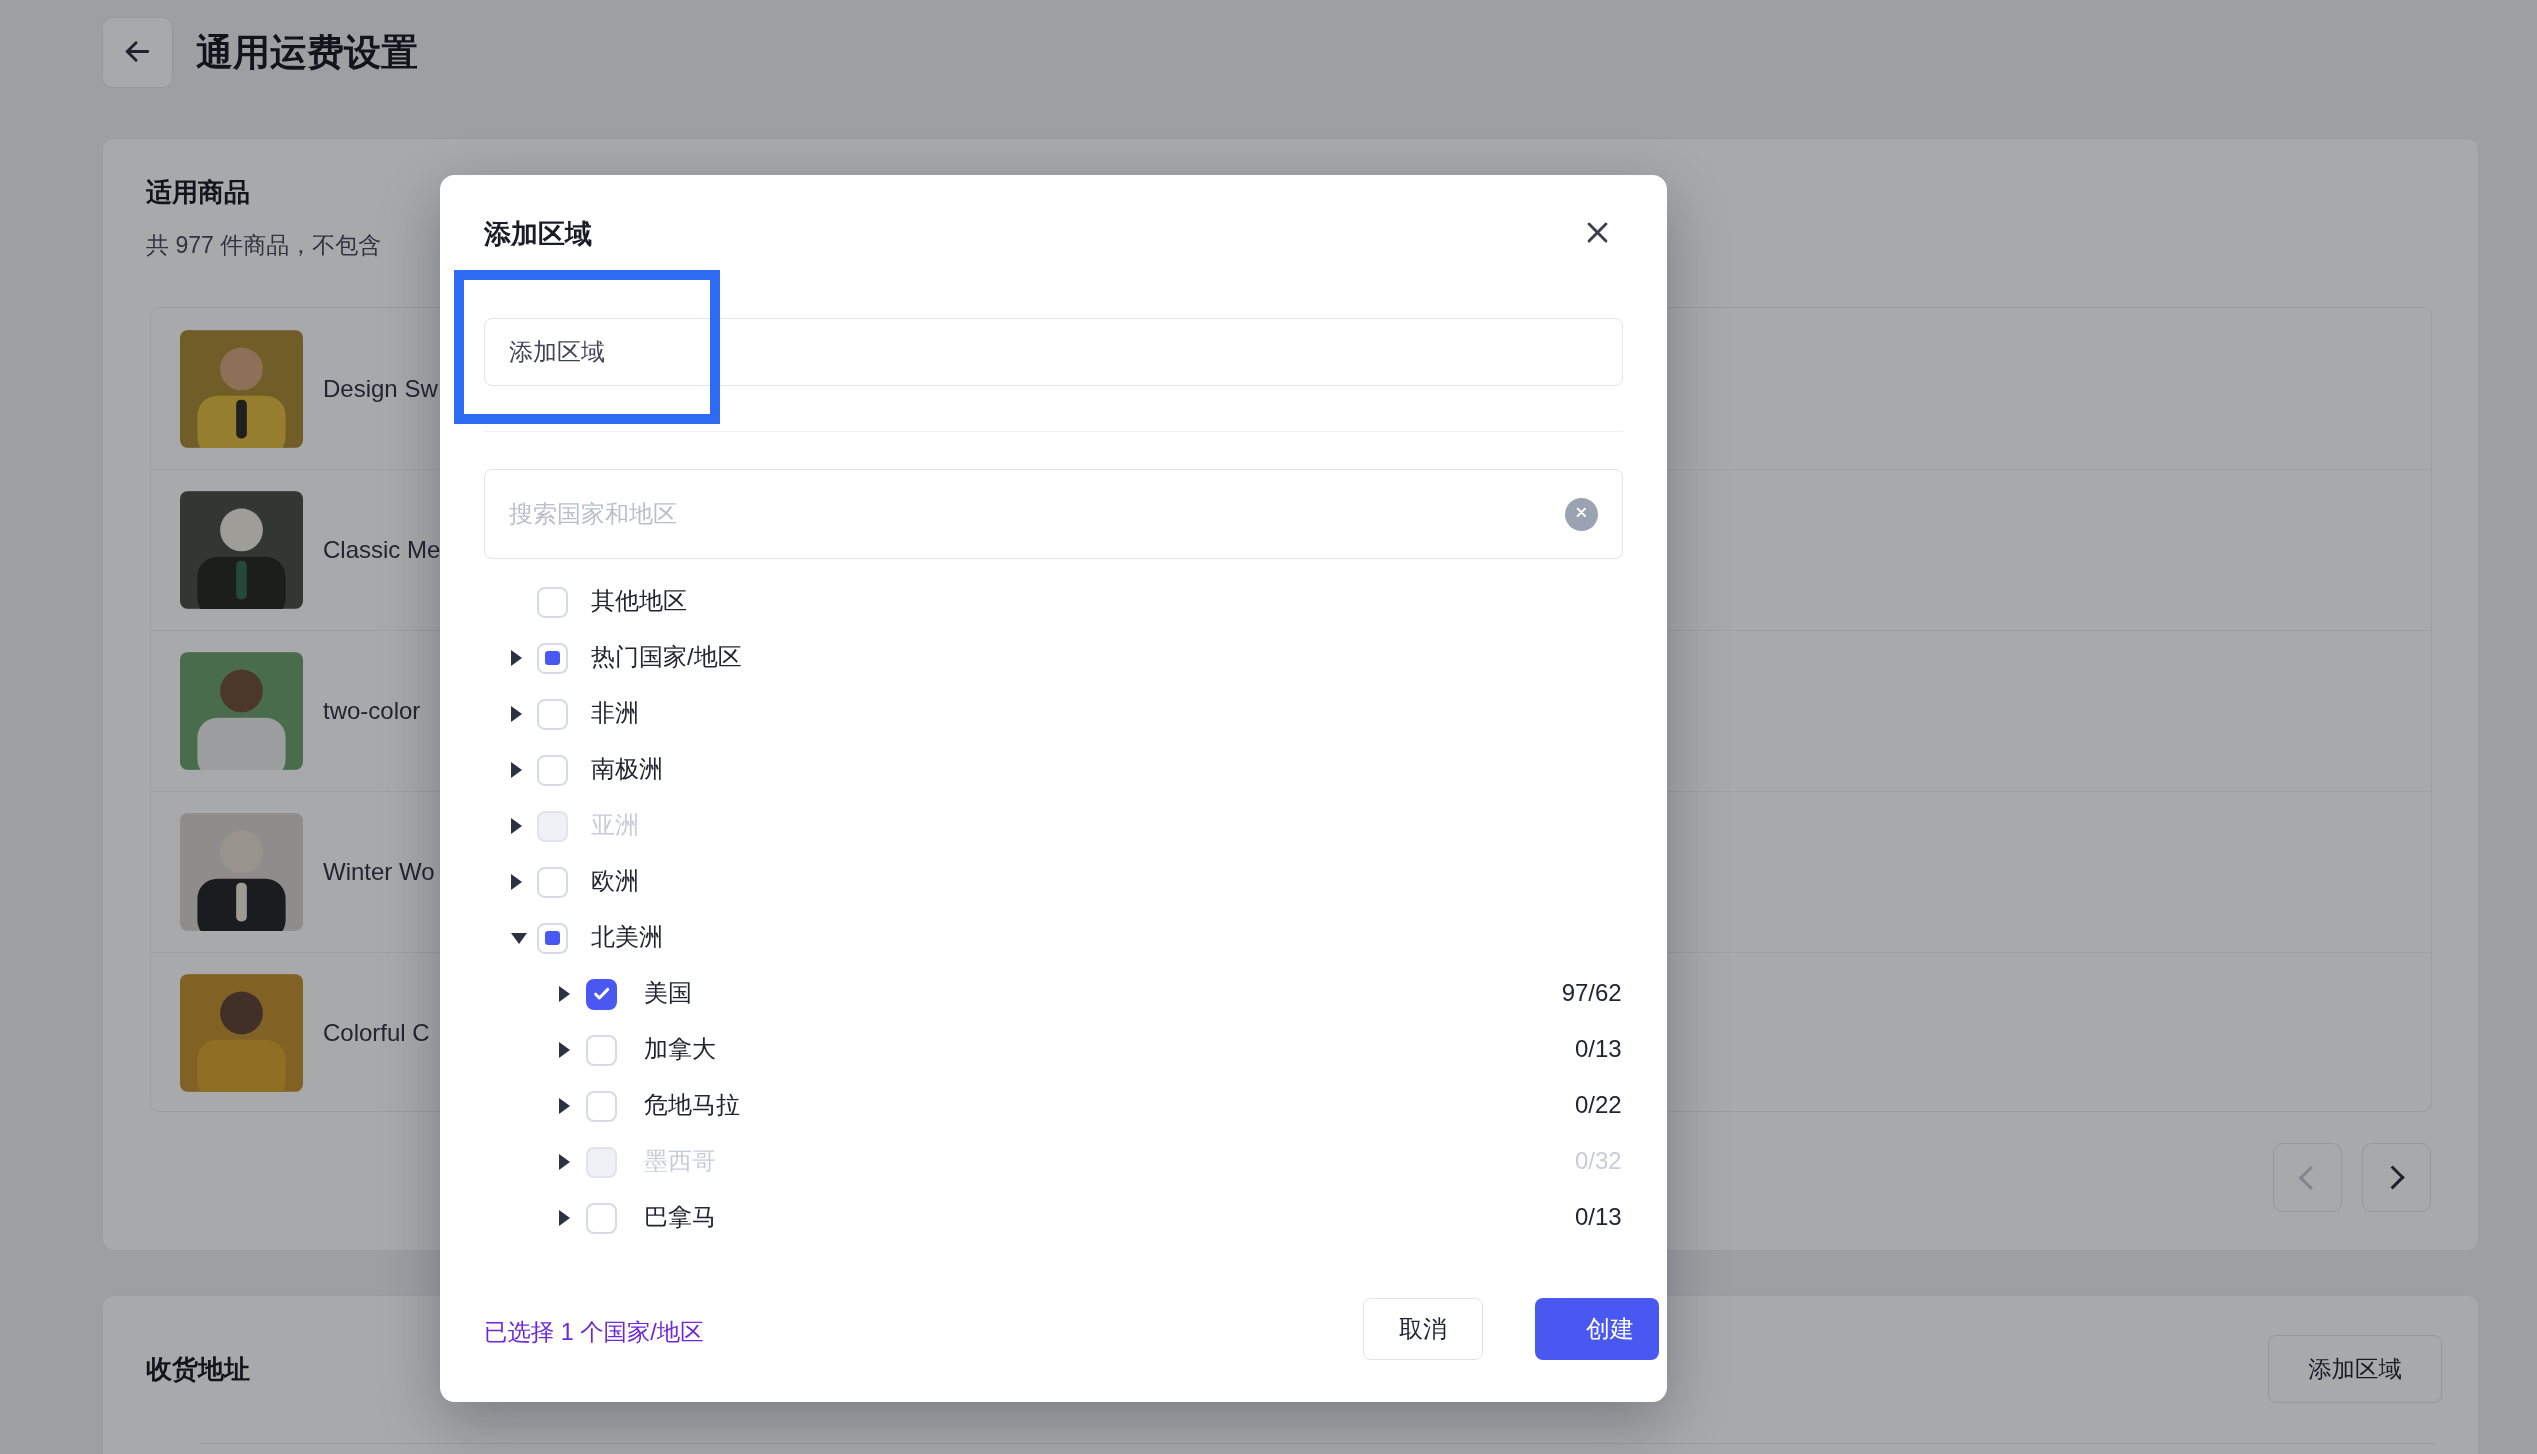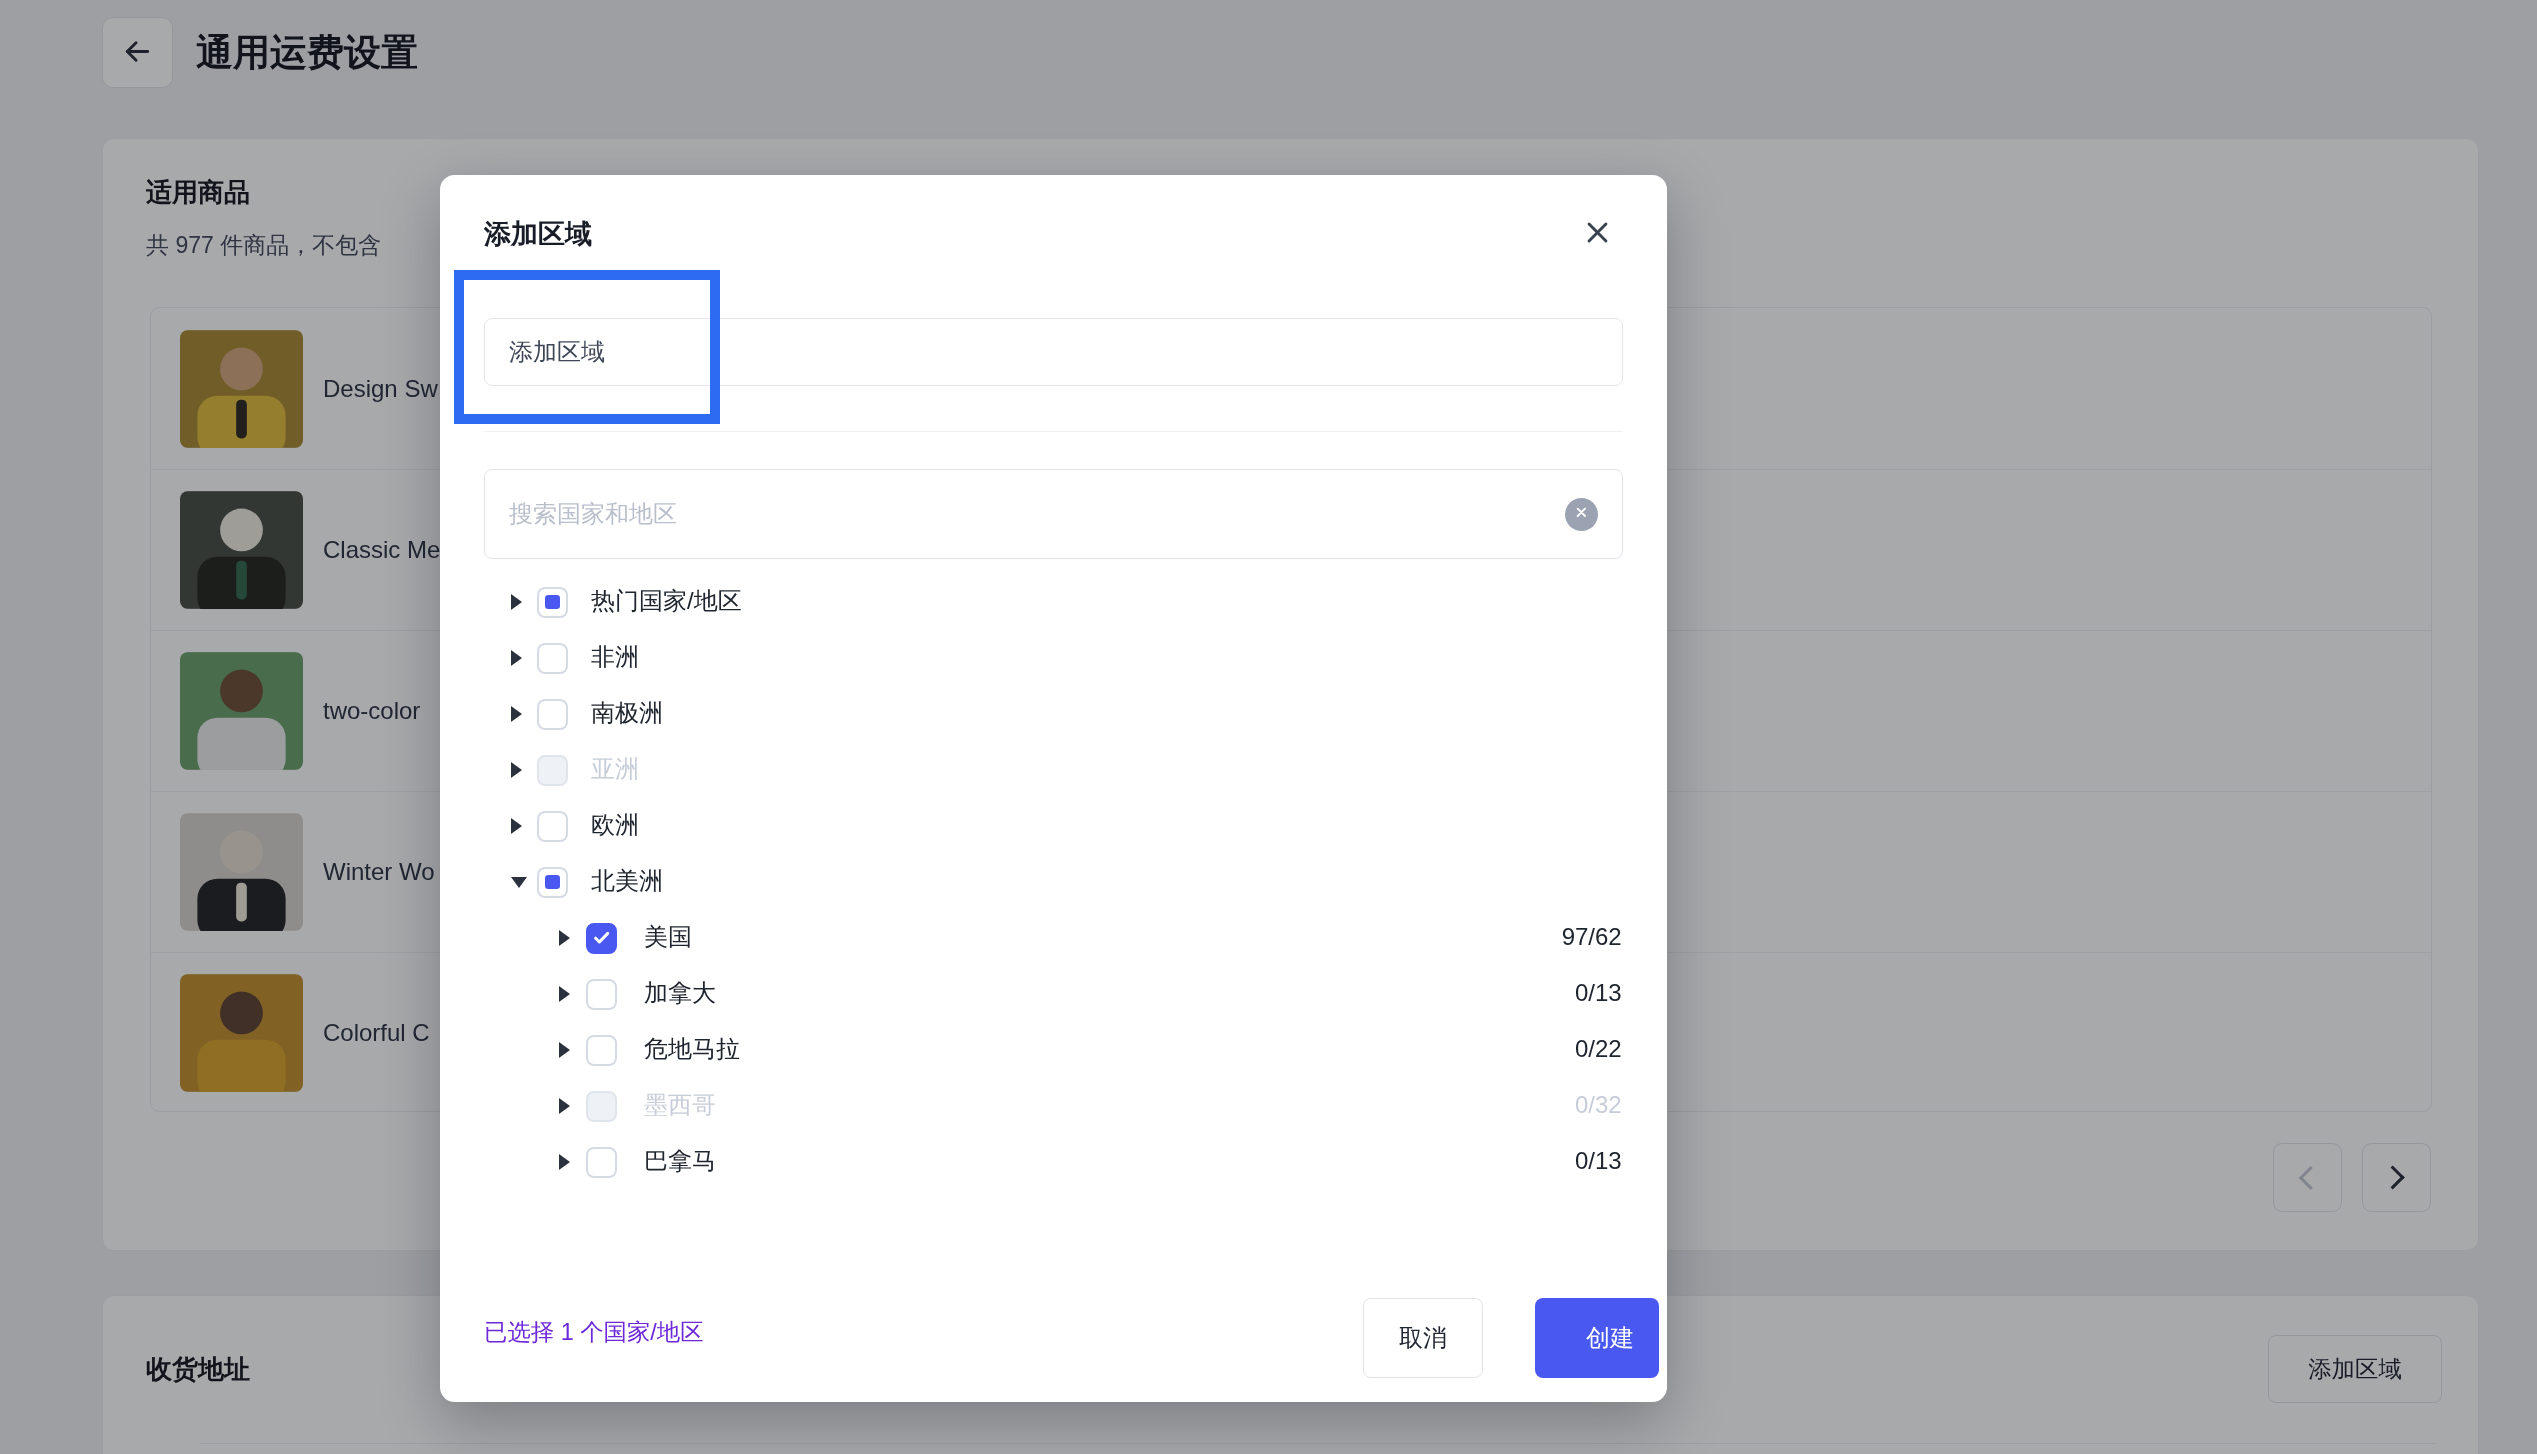--- a/index.html
+++ b/index.html
@@ -124,21 +124,21 @@
   .t-tick{display:none;width:21.4px;height:21.4px;}
   .state-checked .t-check{background:var(--blue);border-color:var(--blue);}
   .state-checked .t-tick{display:block;}
   .t-label{position:absolute;top:50%;transform:translateY(-52%);font-size:24px;color:#20262f;white-space:nowrap;}
   .i0 .t-label{left:107px;} .i1 .t-label{left:160px;}
   .t-count{position:absolute;right:1.3px;top:50%;transform:translateY(-52%);font-size:24px;color:#20262f;}
   .row-disabled .t-check{background:#eef1f5;border-color:#e0e5ec;}
   .row-disabled .t-label,.row-disabled .t-count{color:var(--muted);}
   .m-footer-text{position:absolute;left:44px;top:1143px;font-size:23.4px;color:#6d28d9;line-height:29px;}
   .btn{
-    position:absolute;top:1123px;height:80px;border-radius:8px;font-size:24px;cursor:pointer;
+    position:absolute;top:1123px;height:62px;border-radius:8px;font-size:24px;cursor:pointer;
     font-family:"Liberation Sans","DejaVu Sans",sans-serif;
   }
   .btn-cancel{left:923px;width:120px;background:#fff;border:1.3px solid #e0e4ea;color:#1f2531;}
   .btn-create{left:1095px;width:124px;background:var(--blue);border:none;color:#fff;padding-left:26px;}
 </style>
 </head>
 <body>
 
 <button class="back-btn">
   <span>
@@ -251,20 +251,29 @@
     <button class="m-search-clear">
       <span>
         <svg width="14.7" height="14.7" viewBox="0 0 24 24" fill="none" stroke="#ffffff" stroke-width="3.2" stroke-linecap="round">
           <path d="M6 6l12 12M18 6L6 18"></path>
         </svg>
       </span>
     </button>
   </div>
 
   <div class="m-tree">
+  <div class="t-row i0 arrow-none state-unchecked">
+
+    <span class="t-check">
+      
+      
+    </span>
+    <span class="t-label">其他地区</span>
+    <span class="t-count"></span>
+  </div>
 
   <div class="t-row i0 arrow-right state-indeterminate">
     <span class="t-arrow"></span>
     <span class="t-check">
       <span class="t-indet"></span>
 
     </span>
     <span class="t-label">热门国家/地区</span>
     <span class="t-count"></span>
   </div>

